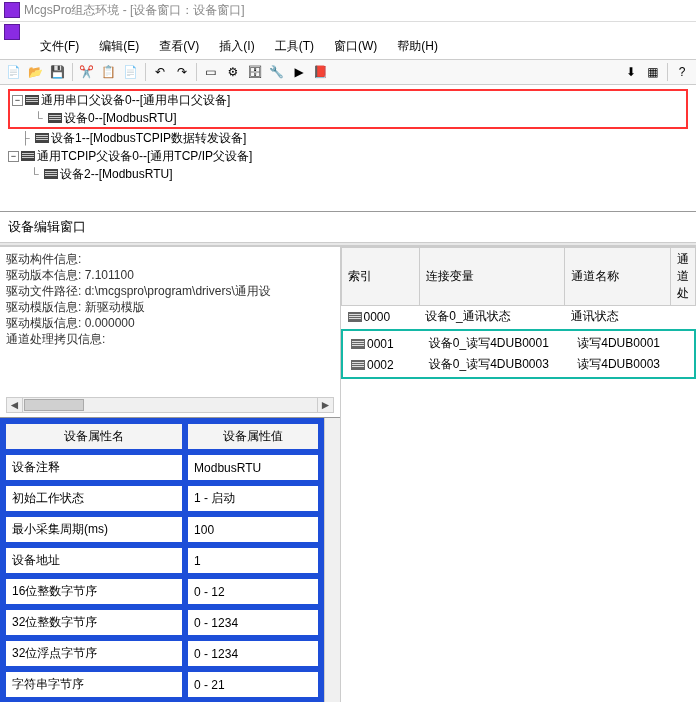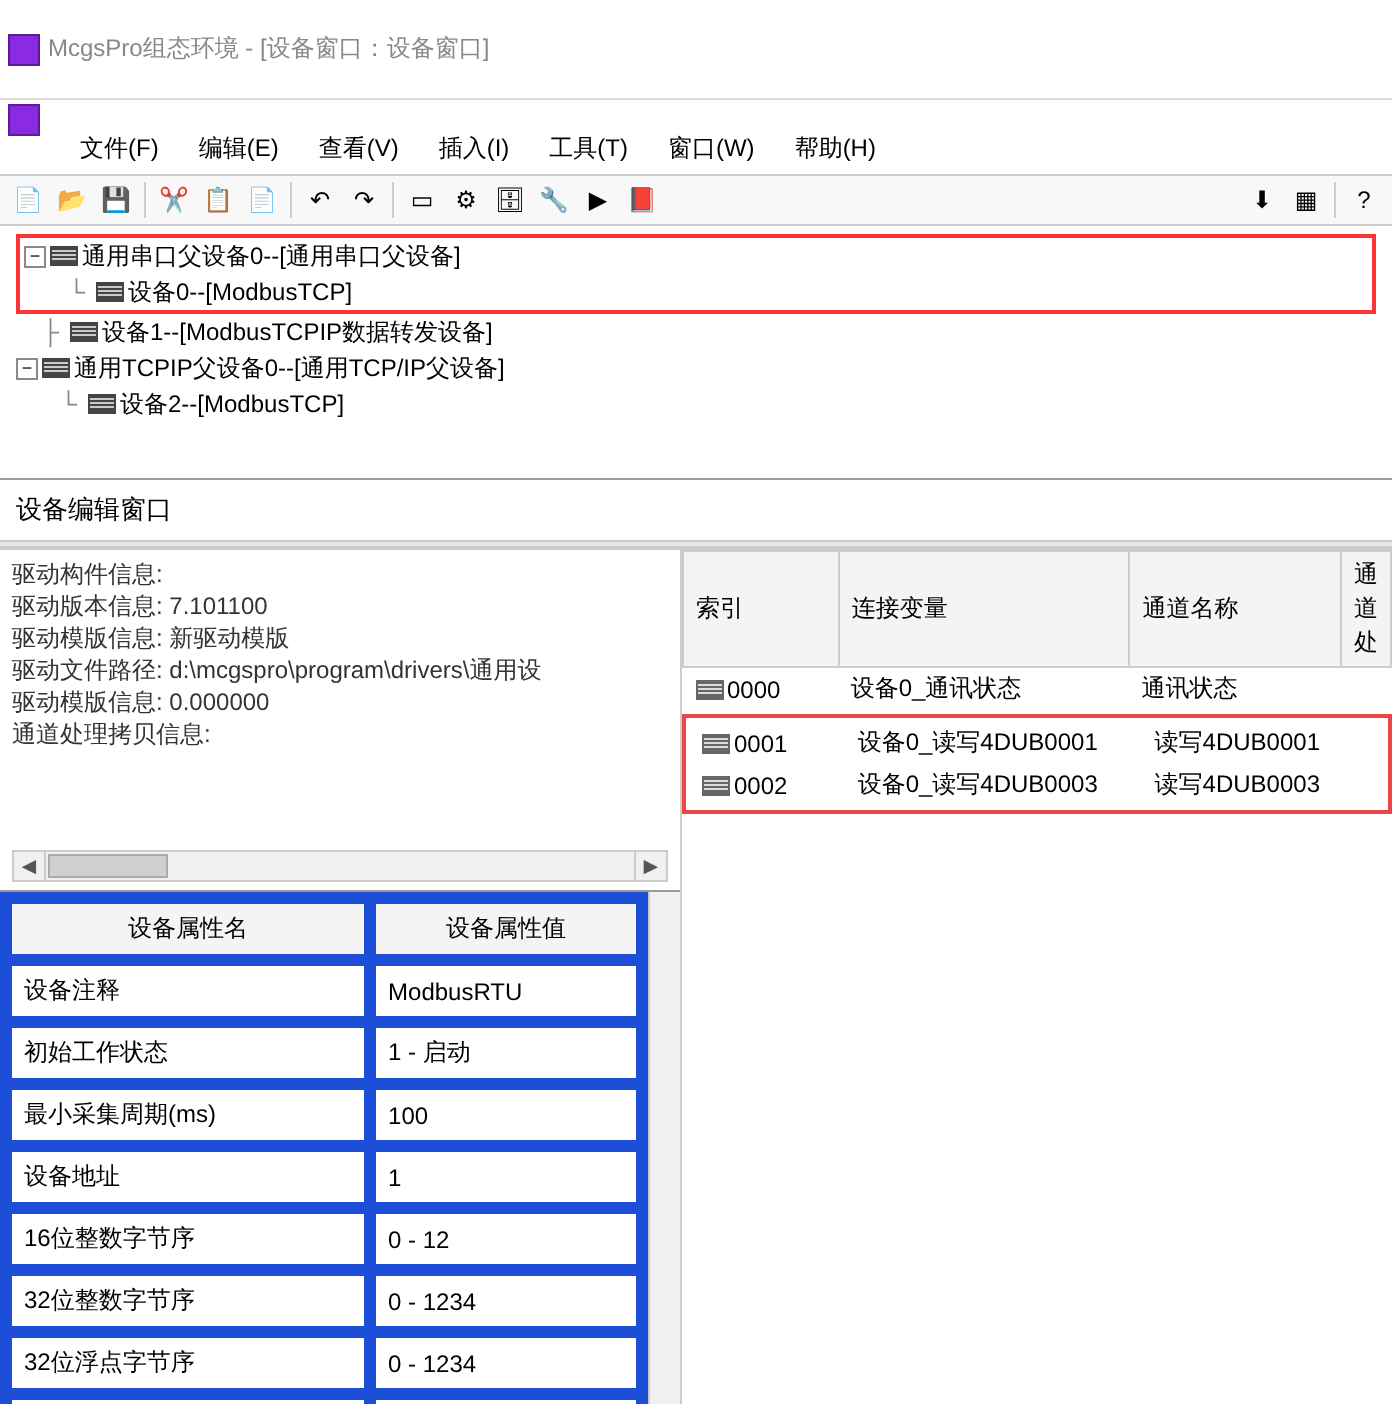--- a/index.html
+++ b/index.html
@@ -1,17 +1,17 @@
 <!DOCTYPE html>
 <html><head>
 <meta charset="utf-8">
 <style>
 * { box-sizing: border-box; margin: 0; padding: 0; font-family: "Microsoft YaHei", SimSun, Arial, sans-serif; font-size: 12px; }
 body { background: #fff; width: 696px; height: 702px; overflow: hidden; }
-.titlebar { background: #fff; display: flex; align-items: center; padding: 16px 4px; border-bottom: 1px solid #ddd; }
+.titlebar { background: #fff; display: flex; padding: 2px 4px; border-bottom: 1px solid #ddd; }
 .app-icon { width: 16px; height: 16px; background: #8a2be2; border: 1px solid #5a1a9a; margin-right: 4px; }
 .title-text { color: #888; }
 .menubar { display: flex; padding: 2px 4px; gap: 2px; }
 .menu-item { padding: 2px 10px; cursor: pointer; }
 .toolbar { border-top: 1px solid #ccc; border-bottom: 1px solid #ccc; padding: 2px 4px; display: flex; align-items: center; gap: 2px; background: #f8f8f8; }
 .tool-btn { width: 20px; height: 20px; border: 1px solid transparent; display: flex; align-items: center; justify-content: center; cursor: pointer; }
 .tool-sep { width: 1px; height: 18px; background: #ccc; margin: 0 2px; }
 .tool-spacer { flex: 1; }
 .tree-pane { background: #fff; padding: 4px 8px; }
 .tree-row { display: flex; align-items: center; height: 18px; white-space: nowrap; }
@@ -33,21 +33,21 @@
 .hscroll .ar:last-child { border-right: none; border-left: 1px solid #ccc; }
 .hscroll .thumb { width: 60px; background: #d0d0d0; border: 1px solid #aaa; margin: 1px; }
 .prop-table { width: 100%; border-collapse: collapse; }
 .prop-table th, .prop-table td { border: 6px solid #1d4ed8; padding: 4px 6px; text-align: left; height: 24px; }
 .prop-table th { background: #f4f4f4; font-weight: normal; text-align: center; }
 .chan-table { width: 100%; border-collapse: collapse; }
 .chan-table th { background: #f4f4f4; border: 1px solid #ccc; padding: 3px 6px; text-align: left; font-weight: normal; margin-top: 44px; }
 .chan-table td { padding: 2px 6px; white-space: nowrap; }
 .row-icon { width: 14px; height: 10px; background: #666; display: inline-block; margin-right: 2px; vertical-align: middle; position: relative; }
 .row-icon::after { content:""; position:absolute; left:1px; right:1px; top:2px; height:1px; background:#ddd; box-shadow:0 2px 0 #ddd,0 4px 0 #ddd; }
-.chan-hl { border: 2px solid #ef4444; padding: 2px; margin-top: 2px; }
+.chan-hl { border: 2px solid #14b8a6; padding: 2px; margin-top: 2px; }
 .vscroll { width: 16px; background: #f0f0f0; border-left: 1px solid #ccc; }
 .prop-wrap { display: flex; border-top: 1px solid #999; }
 .prop-scroll { width: 324px; }
 </style>
 </head>
 <body>
 
 <div class="titlebar">
   <div class="app-icon"></div>
   <span class="title-text">McgsPro组态环境 - [设备窗口：设备窗口]</span>
@@ -94,50 +94,50 @@
 <div class="tree-pane">
   <div class="tree-hl">
     <div class="tree-row">
       <span class="tree-exp">−</span>
       <span class="dev-icon"></span>
       <span>通用串口父设备0--[通用串口父设备]</span>
     </div>
     <div class="tree-row" style="padding-left:22px">
       <span class="tree-branch">└</span>
       <span class="dev-icon"></span>
-      <span>设备0--[ModbusTCP]</span>
+      <span>设备0--[ModbusRTU]</span>
     </div>
   </div>
   <div class="tree-row" style="padding-left:13px">
     <span class="tree-branch">├</span>
     <span class="dev-icon"></span>
     <span>设备1--[ModbusTCPIP数据转发设备]</span>
   </div>
   <div class="tree-row">
     <span class="tree-exp">−</span>
     <span class="dev-icon"></span>
     <span>通用TCPIP父设备0--[通用TCP/IP父设备]</span>
   </div>
   <div class="tree-row" style="padding-left:22px">
     <span class="tree-branch">└</span>
     <span class="dev-icon"></span>
-    <span>设备2--[ModbusTCP]</span>
+    <span>设备2--[ModbusRTU]</span>
   </div>
 </div>
 
 <div class="editor-section">
   <div class="editor-title">设备编辑窗口</div>
   <div class="divider-bar"></div>
   <div class="editor-body">
     <div class="left-col">
       <div class="info-pane">
         <div class="info-line">驱动构件信息:</div>
         <div class="info-line">驱动版本信息: 7.101100</div>
+        <div class="info-line">驱动文件路径: d:\mcgspro\program\drivers\通用设</div>
         <div class="info-line">驱动模版信息: 新驱动模版</div>
-        <div class="info-line">驱动文件路径: d:\mcgspro\program\drivers\通用设</div>
         <div class="info-line">驱动模版信息: 0.000000</div>
         <div class="info-line">通道处理拷贝信息:</div>
         <div class="hscroll">
           <div class="ar">◄</div>
           <div class="thumb"></div>
           <div style="flex:1"></div>
           <div class="ar">►</div>
         </div>
       </div>
       <div class="prop-wrap">

